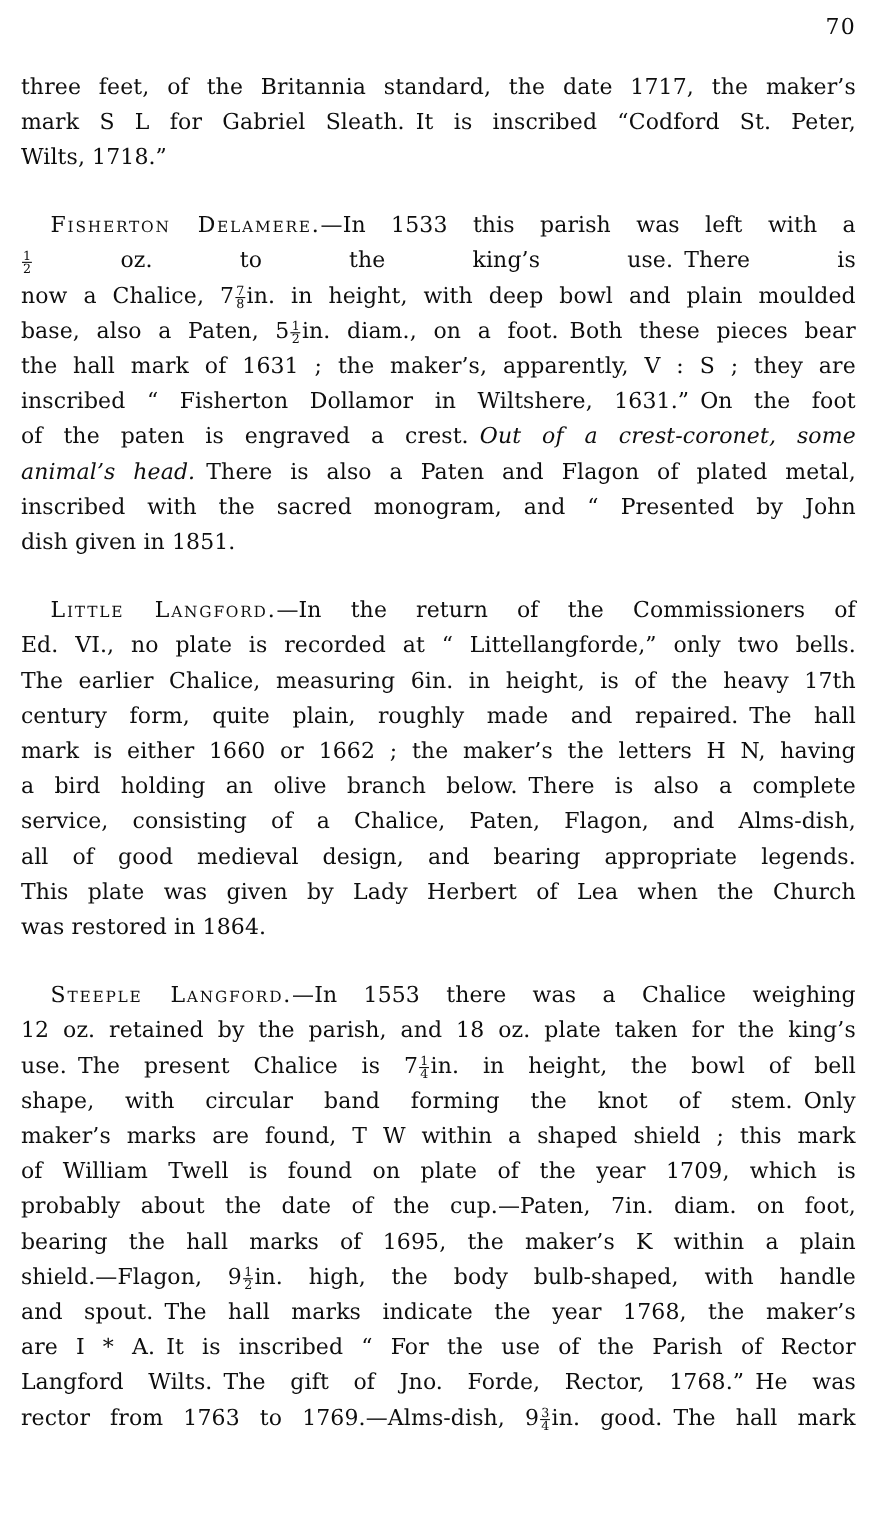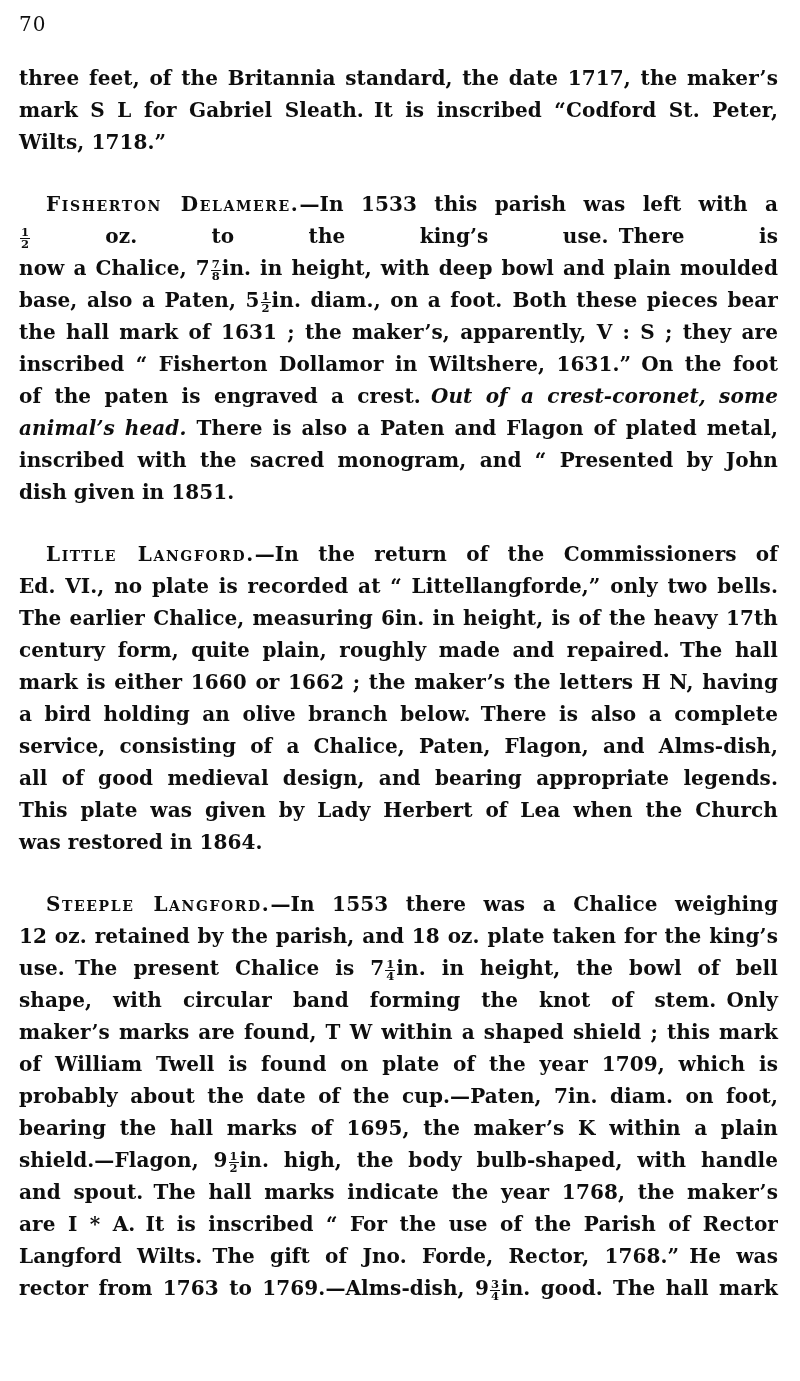--- a/index.html
+++ b/index.html
@@ -12,40 +12,39 @@
     width: 800px;
     height: 1381px;
     background: #ffffff;
     color: #0e0e0e;
     font-family: "DejaVu Serif", "Liberation Serif", serif;
     box-sizing: border-box;
     padding: 12px 22px 0 19px;
     overflow: hidden;
   }
   .pageno {
-    text-align: left;
+    text-align: right;
     font-size: 20px;
     line-height: 24px;
     margin-bottom: 26px;
     letter-spacing: 1px;
   }
   .text-block {
     width: 100%;
   }
   .paragraph {
     margin: 0 0 30px 0;
   }
   .line {
     font-size: 20px;
     line-height: 32px;
     letter-spacing: 0.1px;
     text-align: justify;
     text-align-last: justify;
     white-space: normal;
-    font-weight: bold;
   }
   .line.lastline {
     text-align-last: left;
   }
   .line.firstline {
     text-indent: 27px;
   }
   .sc {
     font-variant: small-caps;
     letter-spacing: 1.6px;

